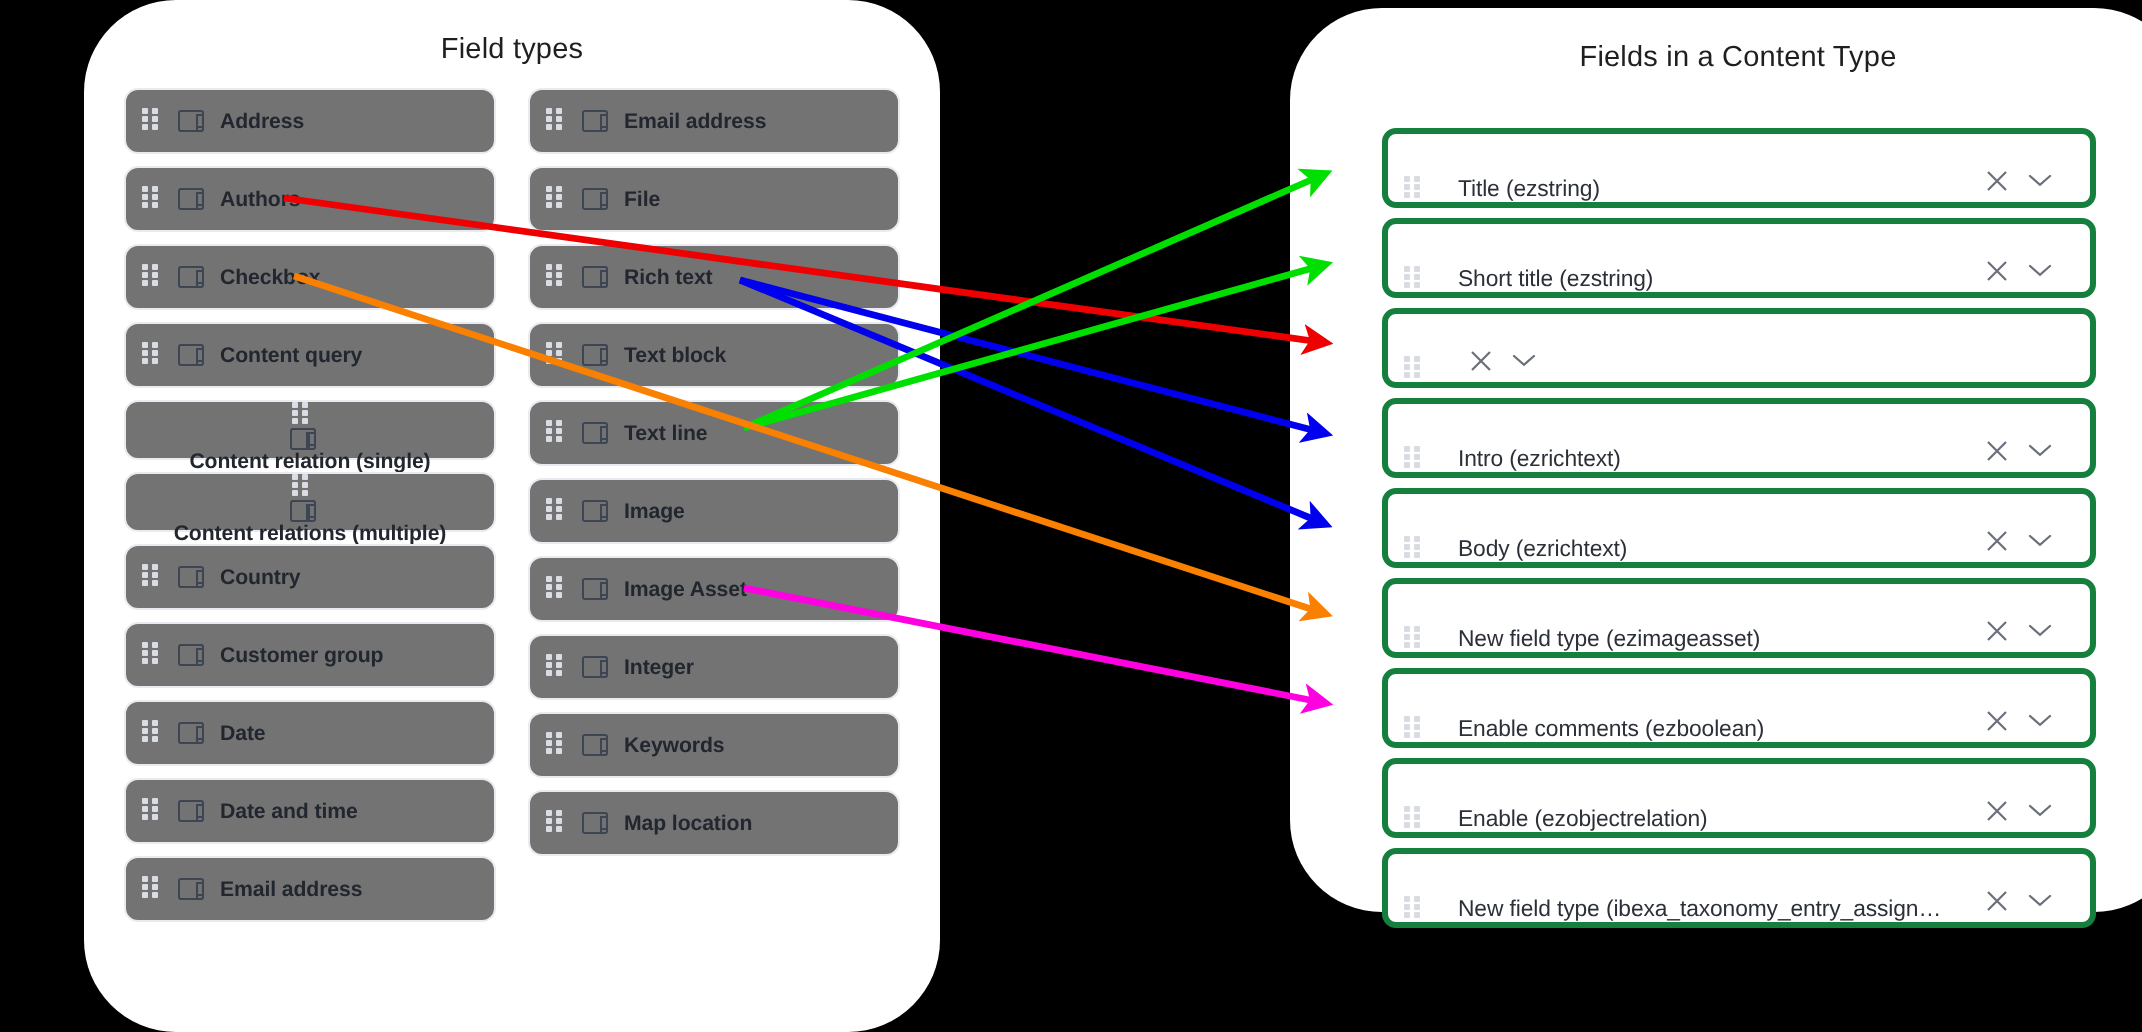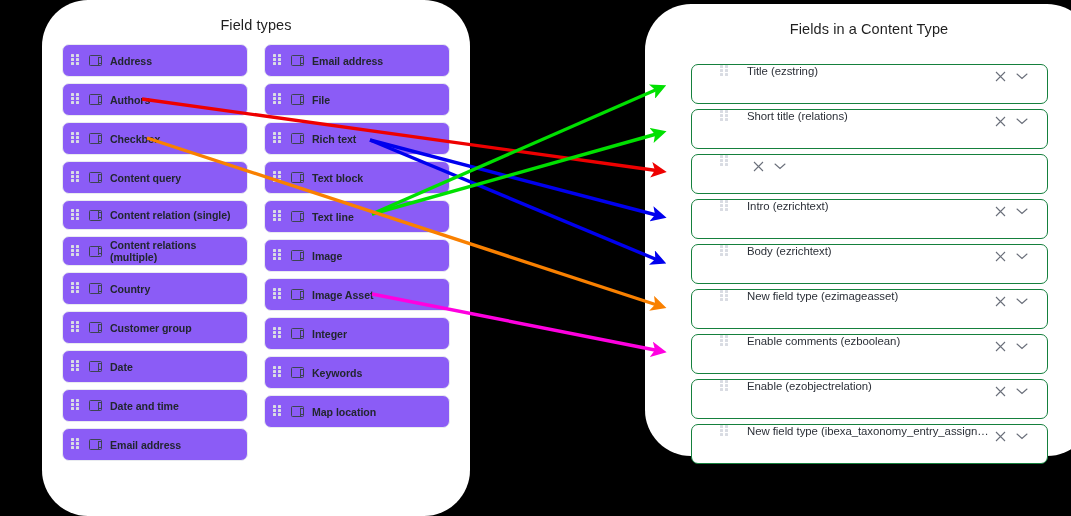--- a/index.html
+++ b/index.html
@@ -37,26 +37,26 @@
     position:absolute;left:20px;top:44px;right:20px;
     display:flex;gap:16px;
   }
   .ft-col{flex:1;display:flex;flex-direction:column;gap:6px;}
 
   .ft-card{
     height:33px;
     box-sizing:border-box;
     border:1px solid #e9ebf0;
     border-radius:7px;
-    background:#8b5cf6;
+    background:#737373;
     display:flex;align-items:center;
     padding:0 8px;
     position:relative;
   }
-  .ft-card.tall{height:30px;}
+  .ft-card.tall{height:30px;flex-direction:column;}
 
   .drag-dots{
     width:9px;height:13px;
     display:grid;
     grid-template-columns:3px 3px;
     grid-template-rows:3px 3px 3px;
     gap:1px 2px;
     margin-right:9px;
     flex:0 0 auto;
   }
@@ -93,25 +93,25 @@
   }
 
   
   .field-list{
     position:absolute;left:46px;top:60px;right:45px;
     display:flex;flex-direction:column;gap:5px;
   }
   .fl-row{
     height:40px;
     box-sizing:border-box;
-    border:1px solid #15803d;
+    border:3px solid #15803d;
     border-radius:7px;
     background:#ffffff;
-    display:flex;align-items:flex-start;
-    padding:0 14px 0 28px;
+    display:flex;align-items:flex-end;
+    padding:0 14px 0 8px;
   }
   .fl-row .drag-dots{margin-right:18px;}
   .fl-label{
     flex:1;
     font-size:11.4px;
     color:#2c3038;
     letter-spacing:-.05px;
     white-space:nowrap;overflow:hidden;
   }
   .icon-btn{
@@ -523,21 +523,21 @@
         </div>
         <div class="fl-row">
           <span class="drag-dots">
             <i></i>
             <i></i>
             <i></i>
             <i></i>
             <i></i>
             <i></i>
           </span>
-          <span class="fl-label">Short title (relations)</span>
+          <span class="fl-label">Short title (ezstring)</span>
           <span class="icon-btn">
             <svg width="11" height="11" viewBox="0 0 11 11">
               <path d="M1 1 L10 10 M10 1 L1 10" stroke="#6a6f7a" stroke-width="1.1" fill="none"></path>
             </svg>
           </span>
           <span class="icon-btn">
             <svg width="12" height="8" viewBox="0 0 12 8">
               <path d="M1 2 L6 6.4 L11 2" stroke="#6a6f7a" stroke-width="1.1" fill="none" stroke-linecap="round"></path>
             </svg>
           </span>

